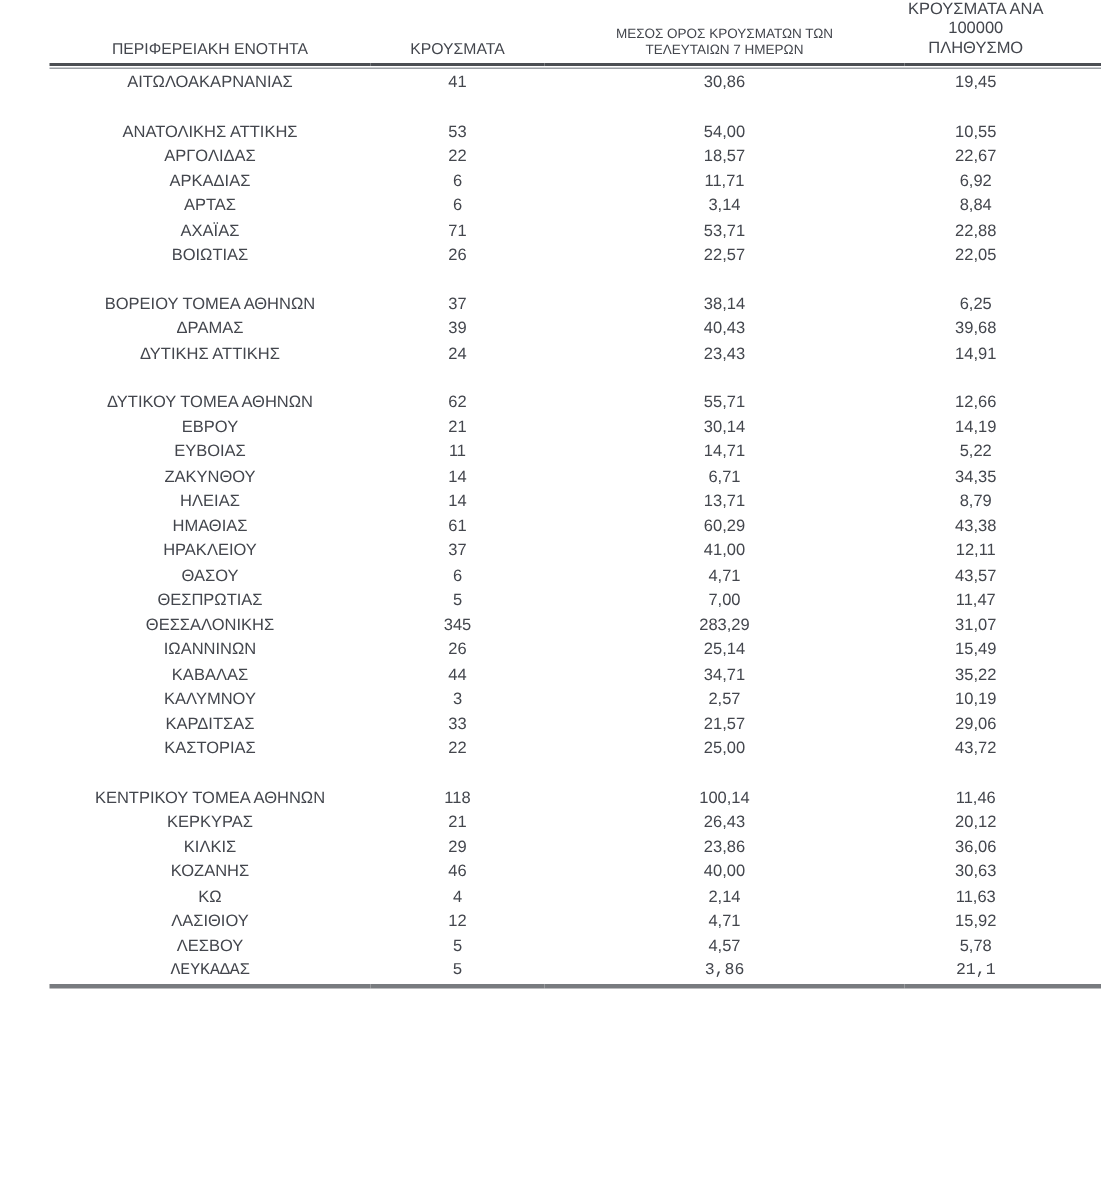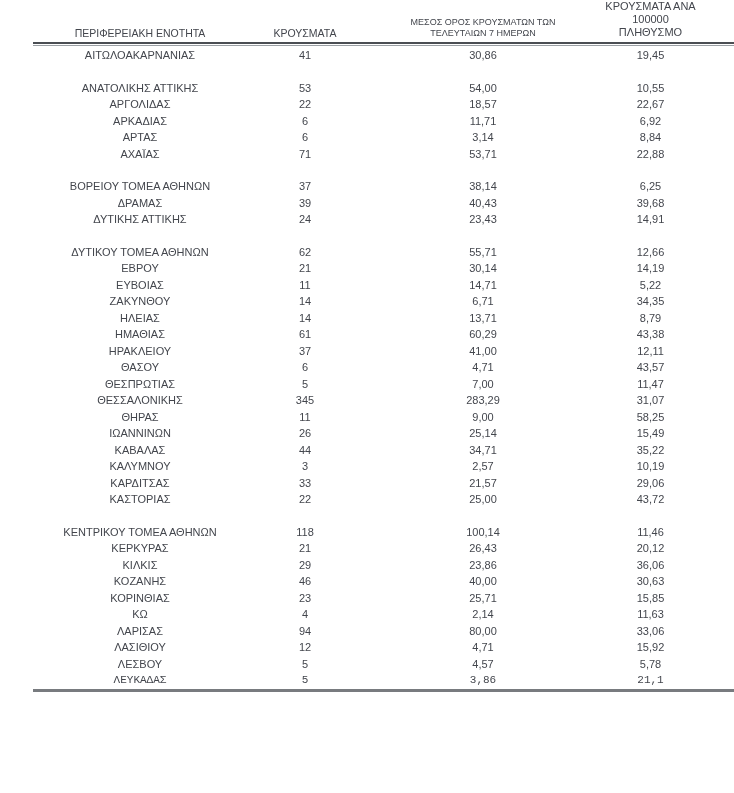--- a/index.html
+++ b/index.html
@@ -124,20 +124,26 @@
           <td class="d-cases">6</td>
           <td class="d-avg7">3,14</td>
           <td class="d-per100k">8,84</td>
         </tr>
         <tr>
           <td class="d-region">ΑΧΑΪΑΣ</td>
           <td class="d-cases">71</td>
           <td class="d-avg7">53,71</td>
           <td class="d-per100k">22,88</td>
         </tr>
+        <tr>
+          <td class="d-region">ΒΟΙΩΤΙΑΣ</td>
+          <td class="d-cases">26</td>
+          <td class="d-avg7">22,57</td>
+          <td class="d-per100k">22,05</td>
+        </tr>
         <tr class="group-spacer">
           <td colspan="4"></td>
         </tr>
         <tr>
           <td class="d-region">ΒΟΡΕΙΟΥ ΤΟΜΕΑ ΑΘΗΝΩΝ</td>
           <td class="d-cases">37</td>
           <td class="d-avg7">38,14</td>
           <td class="d-per100k">6,25</td>
         </tr>
         <tr>
@@ -209,26 +215,20 @@
           <td class="d-avg7">7,00</td>
           <td class="d-per100k">11,47</td>
         </tr>
         <tr>
           <td class="d-region">ΘΕΣΣΑΛΟΝΙΚΗΣ</td>
           <td class="d-cases">345</td>
           <td class="d-avg7">283,29</td>
           <td class="d-per100k">31,07</td>
         </tr>
         <tr>
-          <td class="d-region">ΘΗΡΑΣ</td>
-          <td class="d-cases">11</td>
-          <td class="d-avg7">9,00</td>
-          <td class="d-per100k">58,25</td>
-        </tr>
-        <tr>
           <td class="d-region">ΙΩΑΝΝΙΝΩΝ</td>
           <td class="d-cases">26</td>
           <td class="d-avg7">25,14</td>
           <td class="d-per100k">15,49</td>
         </tr>
         <tr>
           <td class="d-region">ΚΑΒΑΛΑΣ</td>
           <td class="d-cases">44</td>
           <td class="d-avg7">34,71</td>
           <td class="d-per100k">35,22</td>
@@ -272,36 +272,24 @@
           <td class="d-avg7">23,86</td>
           <td class="d-per100k">36,06</td>
         </tr>
         <tr>
           <td class="d-region">ΚΟΖΑΝΗΣ</td>
           <td class="d-cases">46</td>
           <td class="d-avg7">40,00</td>
           <td class="d-per100k">30,63</td>
         </tr>
         <tr>
-          <td class="d-region">ΚΟΡΙΝΘΙΑΣ</td>
-          <td class="d-cases">23</td>
-          <td class="d-avg7">25,71</td>
-          <td class="d-per100k">15,85</td>
-        </tr>
-        <tr>
           <td class="d-region">ΚΩ</td>
           <td class="d-cases">4</td>
           <td class="d-avg7">2,14</td>
           <td class="d-per100k">11,63</td>
-        </tr>
-        <tr>
-          <td class="d-region">ΛΑΡΙΣΑΣ</td>
-          <td class="d-cases">94</td>
-          <td class="d-avg7">80,00</td>
-          <td class="d-per100k">33,06</td>
         </tr>
         <tr>
           <td class="d-region">ΛΑΣΙΘΙΟΥ</td>
           <td class="d-cases">12</td>
           <td class="d-avg7">4,71</td>
           <td class="d-per100k">15,92</td>
         </tr>
         <tr>
           <td class="d-region">ΛΕΣΒΟΥ</td>
           <td class="d-cases">5</td>

